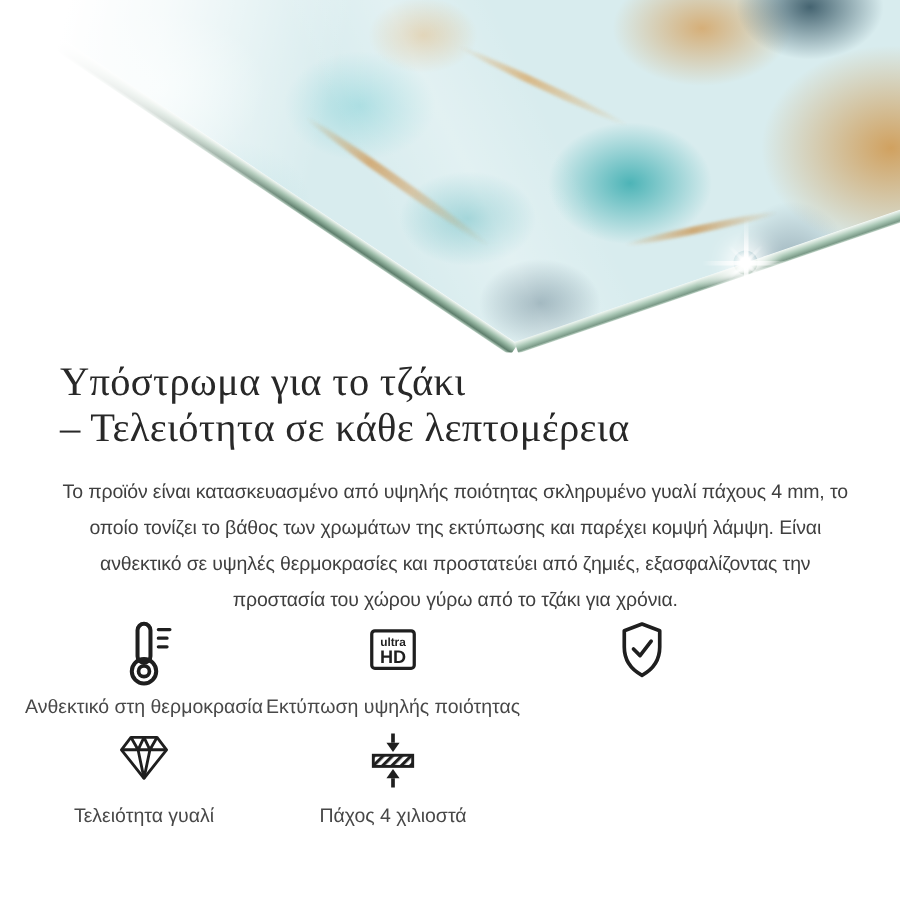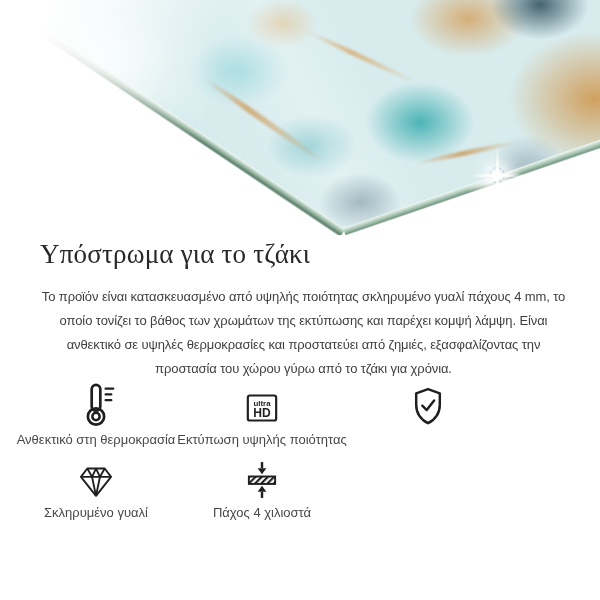--- a/index.html
+++ b/index.html
@@ -79,21 +79,21 @@
   .heading span { display:block; }
   .body {
     margin:15px 0 0 40px; width:527px; font-size:13px; line-height:24px;
     color:#3f3f3f; letter-spacing:-0.1px;text-align:center;
   }
 
   
   .features { margin:1px 0 0 13px; width:498px; display:grid;
               grid-template-columns:repeat(3,166px); row-gap:8px; }
   .feature { display:flex; flex-direction:column; align-items:center; }
-  .icon-box { height:46px; display:flex; align-items:flex-end; justify-content:center; color:#1f1f1f; }
+  .icon-box { height:46px; display:flex; justify-content:center; color:#1f1f1f; }
   .icon-box svg { display:block; }
   .flabel { margin-top:5px; font-size:13px; line-height:14px; color:#484848; white-space:nowrap; }
 </style>
 </head>
 <body>
 
 <div class="page">
 
   <div class="hero">
     <div class="edge edge-left"></div>
@@ -108,20 +108,21 @@
       <span class="glow"></span>
         <span class="beam-d1"></span>
         <span class="beam-d2"></span>
       <span class="beam-v"></span>
         <span class="beam-h"></span>
     </div>
   </div>
 
   <h1 class="heading">
     <span>Υπόστρωμα για το τζάκι</span>
+    <span>– Τελειότητα σε κάθε λεπτομέρεια</span>
   </h1>
 
   <p class="body">Το προϊόν είναι κατασκευασμένο από υψηλής ποιότητας σκληρυμένο γυαλί πάχους 4 mm, το οποίο τονίζει το βάθος των χρωμάτων της εκτύπωσης και παρέχει κομψή λάμψη. Είναι ανθεκτικό σε υψηλές θερμοκρασίες και προστατεύει από ζημιές, εξασφαλίζοντας την προστασία του χώρου γύρω από το τζάκι για χρόνια.</p>
 
   <div class="features">
 
     <div class="feature">
       <div class="icon-box">
         <svg width="46" height="46" viewBox="0 0 48 48" fill="none" stroke="currentColor" stroke-width="2.8" stroke-linecap="round">
           <rect x="19.5" y="3" width="9" height="27" rx="4.5"></rect>
@@ -153,21 +154,21 @@
       </div>
     </div>
 
     <div class="feature">
       <div class="icon-box">
         <svg width="38" height="38" viewBox="0 0 48 48" fill="none" stroke="currentColor" stroke-width="2.4" stroke-linejoin="round">
           <path d="M13 7 L35 7 L43 17.5 L24 41.5 L5 17.5 Z"></path>
           <path d="M5 17.5 H43 M13 7 L19 17.5 M24 7 L19 17.5 M24 7 L29 17.5 M35 7 L29 17.5 M19 17.5 L24 41.5 M29 17.5 L24 41.5"></path>
         </svg>
       </div>
-      <div class="flabel">Σκληρυμένο γυαλί</div>
+      <div class="flabel">Τελειότητα γυαλί</div>
     </div>
 
 
     <div class="feature">
       <div class="icon-box">
         <svg width="42" height="42" viewBox="0 0 48 48">
           <defs>
             <pattern id="hatchP" width="5" height="5" patternUnits="userSpaceOnUse" patternTransform="rotate(45)">
               <rect width="2.4" height="5" fill="currentColor"></rect>
             </pattern>

